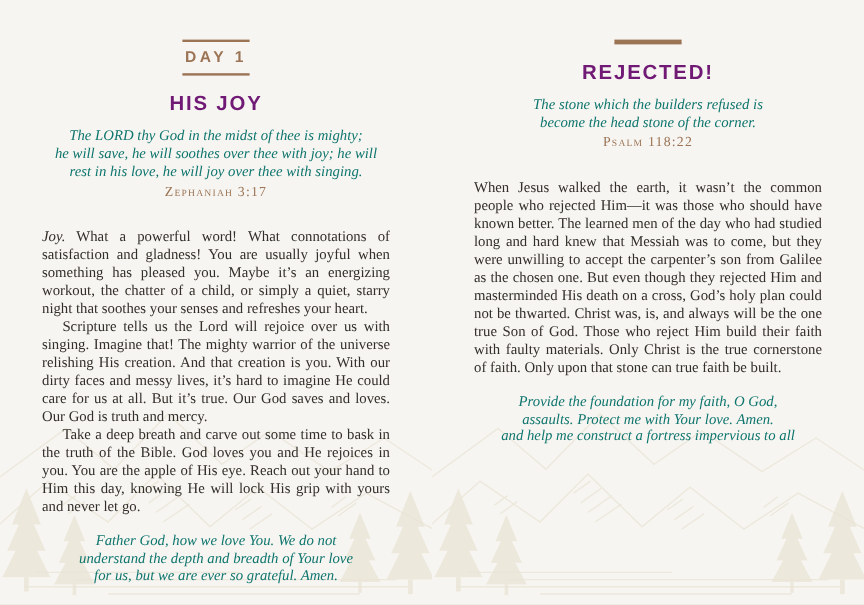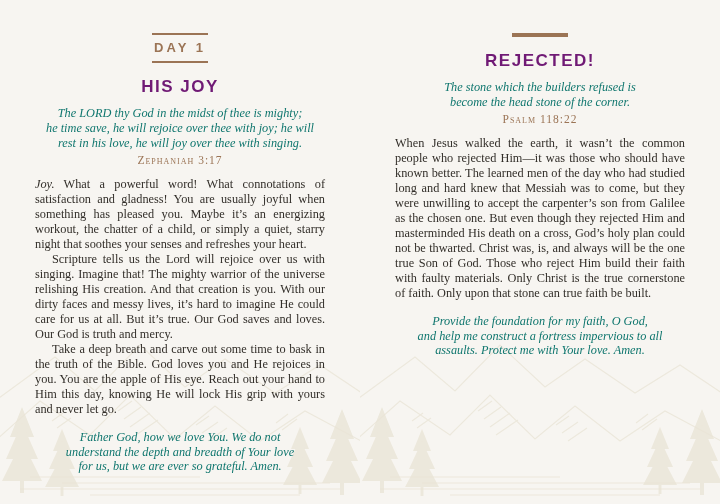--- a/index.html
+++ b/index.html
@@ -70,21 +70,21 @@
   .verse-ref {
     margin-top: 3px;
     text-align: center;
     font-variant: small-caps;
     letter-spacing: 1px;
     font-size: 11.5px;
     color: #9b7455;
   }
 
   .body-text {
-    margin-top: 11px;
+    margin-top: 24px;
     font-size: 12.3px;
     line-height: 15px;
     color: #322e29;
     text-align: justify;
   }
   .body-text p { margin: 0; }
   .body-text p.indent { text-indent: 17px; }
   .lead { font-style: italic; }
 
   .prayer {
@@ -137,21 +137,21 @@
       <div class="day-block">
         <div class="day-rule"></div>
         <div class="day-label">DAY 1</div>
         <div class="day-rule"></div>
       </div>
 
       <h1 class="title">HIS JOY</h1>
 
       <div class="verse">
         <div>The LORD thy God in the midst of thee is mighty;</div>
-        <div>he time save, he will rejoice over thee with joy; he will</div>
+        <div>he will save, he will soothes over thee with joy; he will</div>
         <div>rest in his love, he will joy over thee with singing.</div>
       </div>
 
       <div class="verse-ref">Zephaniah 3:17</div>
 
       <div class="body-text">
         <p><span class="lead">Joy.</span><span> What a powerful word! What connotations of satisfaction and gladness! You are usually joyful when something has pleased you. Maybe it’s an energizing workout, the chatter of a child, or simply a quiet, starry night that soothes your senses and refreshes your heart.</span></p>
         <p class="indent"><span>Scripture tells us the Lord will rejoice over us with singing. Imagine that! The mighty warrior of the universe relishing His creation. And that creation is you. With our dirty faces and messy lives, it’s hard to imagine He could care for us at all. But it’s true. Our God saves and loves. Our God is truth and mercy.</span></p>
         <p class="indent"><span>Take a deep breath and carve out some time to bask in the truth of the Bible. God loves you and He rejoices in you. You are the apple of His eye. Reach out your hand to Him this day, knowing He will lock His grip with yours and never let go.</span></p>
       </div>
@@ -210,19 +210,19 @@
       </div>
 
       <div class="verse-ref">Psalm 118:22</div>
 
       <div class="body-text">
         <p><span>When Jesus walked the earth, it wasn’t the common people who rejected Him—it was those who should have known better. The learned men of the day who had studied long and hard knew that Messiah was to come, but they were unwilling to accept the carpenter’s son from Galilee as the chosen one. But even though they rejected Him and masterminded His death on a cross, God’s holy plan could not be thwarted. Christ was, is, and always will be the one true Son of God. Those who reject Him build their faith with faulty materials. Only Christ is the true cornerstone of faith. Only upon that stone can true faith be built.</span></p>
       </div>
 
       <div class="prayer">
         <div>Provide the foundation for my faith, O God,</div>
+        <div>assaults. Protect me with Your love. Amen.</div>
         <div>and help me construct a fortress impervious to all</div>
-        <div>assaults. Protect me with Your love. Amen.</div>
       </div>
     </div>
   </section>
 
 </div>
 
 </body></html>

